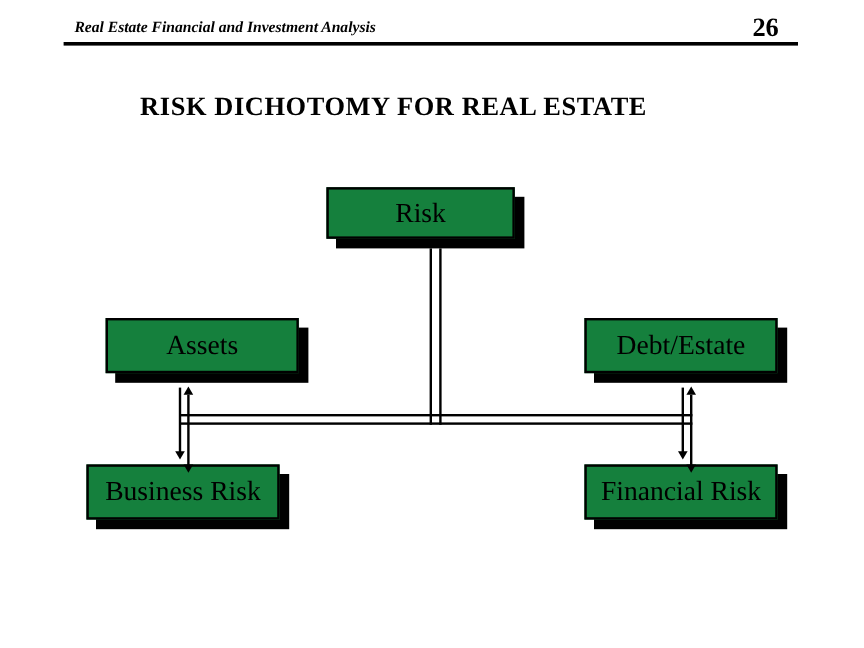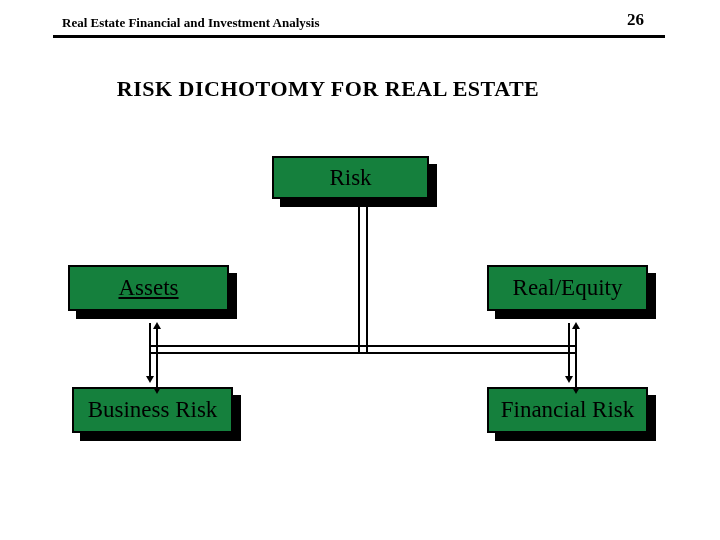--- a/index.html
+++ b/index.html
@@ -9,26 +9,26 @@
     font-family: "Liberation Serif", serif;
     color: #000000;
     position: relative;
     overflow: hidden;
   }
   .slide { position: absolute; inset: 0; background: #ffffff; }
 
   
   .hdr-title {
     position: absolute; left: 62px; top: 15px;
-    font-size: 13px; font-weight: bold; 
+    font-size: 13px; font-weight: bold; font-style: italic;
     white-space: nowrap;
   }
   .hdr-page {
     position: absolute; left: 627px; top: 10px;
-    font-size: 17px; font-weight: bold;
+    font-size: 22px; font-weight: bold;
   }
   .hdr-rule {
     position: absolute; left: 53px; top: 35px;
     width: 612px; height: 3px; background: #000000;
   }
 
   
   .slide-title {
     position: absolute; left: 0; top: 76px; width: 656px;
     text-align: center;
@@ -42,21 +42,21 @@
     position: absolute;
     background: #15803d;
     border: 2px solid #000000;
     box-shadow: 8px 8px 0 0 #000000;
     box-sizing: border-box;
     display: flex; align-items: center; justify-content: center;
     font-size: 23px;
     z-index: 1;
   }
   .node-risk          { left: 272px; top: 156px; width: 157px; height: 43px; }
-  .node-assets        { left:  68px; top: 265px; width: 161px; height: 46px; text-decoration: underline; }
+  .node-assets        { left:  88px; top: 265px; width: 161px; height: 46px; }
   .node-debt-equity   { left: 487px; top: 265px; width: 161px; height: 46px; }
   .node-business-risk { left:  72px; top: 387px; width: 161px; height: 46px; text-align: center; }
   .node-financial-risk{ left: 487px; top: 387px; width: 161px; height: 46px; text-align: right; }
 
   
   .line { position: absolute; background: #000000; z-index: 2; }
   .v-center-a { left: 358px; top: 207px; width: 2px; height: 147px; }
   .v-center-b { left: 366px; top: 207px; width: 2px; height: 147px; }
   .h-bar-a    { left: 150px; top: 345px; width: 427px; height: 2px; }
   .h-bar-b    { left: 150px; top: 352px; width: 427px; height: 2px; }
@@ -111,21 +111,21 @@
   <div class="arr arr-down arr-right-down1"></div>
   <div class="arr arr-down arr-right-down2"></div>
 
   <div class="node node-risk">
     <span>Risk</span>
   </div>
   <div class="node node-assets">
     <span>Assets</span>
   </div>
   <div class="node node-debt-equity">
-    <span>Real/Equity</span>
+    <span>Debt/Estate</span>
   </div>
   <div class="node node-business-risk">
     <span>Business Risk</span>
   </div>
   <div class="node node-financial-risk">
     <span>Financial Risk</span>
   </div>
 
 </div>
 

